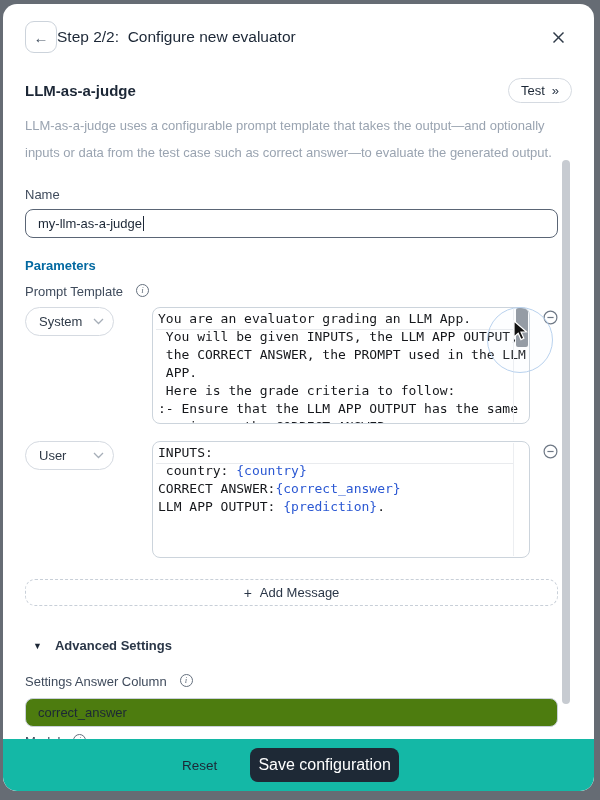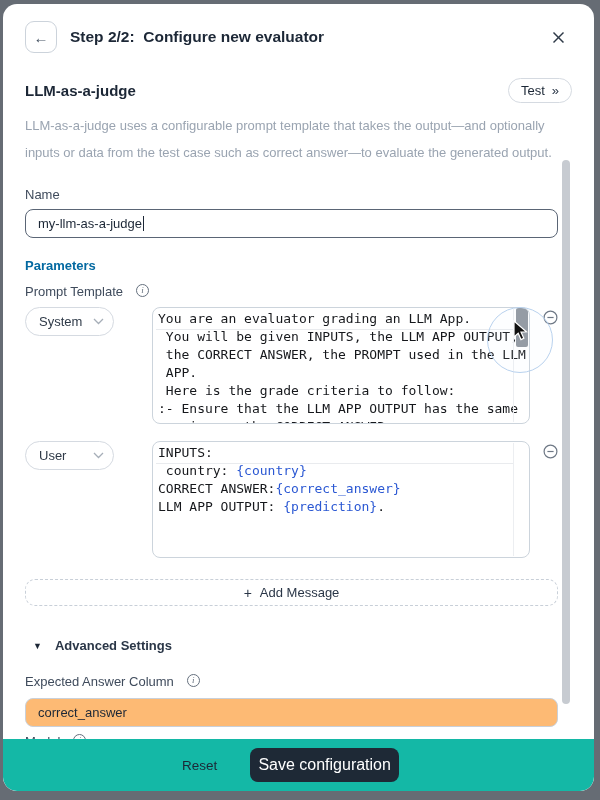--- a/index.html
+++ b/index.html
@@ -14,21 +14,21 @@
     background:#ffffff;border-radius:14px;overflow:hidden;
   }
   
   .hdr{display:flex;align-items:center;padding:16px 26px 0 22px;height:34px;}
   .back-btn{
     width:30px;height:30px;border:1px solid #ccd3db;border-radius:9px;background:#fff;
     display:flex;align-items:center;justify-content:center;
     color:#435061;font-size:15px;cursor:pointer;flex:0 0 auto;
   }
   .hdr-title{
-    margin-left:13px;font-size:15.5px;font-weight:700;color:#1c2736;white-space:pre;
+    font-size:15.5px;font-weight:400;color:#1c2736;white-space:pre;
   }
   .close-btn{margin-left:auto;width:20px;height:20px;display:flex;align-items:center;justify-content:center;cursor:pointer;}
   
   .body{position:relative;padding:0 36px 0 22px;}
   .h2row{display:flex;align-items:center;margin-top:24px;}
   .h2{font-size:15px;font-weight:700;color:#1c2736;}
   .test-btn{
     margin-left:auto;margin-right:-14px;
     display:flex;align-items:center;gap:7px;
     border:1px solid #d5dae1;border-radius:15px;background:#fff;
@@ -86,21 +86,21 @@
     font-size:13px;color:#2a3647;cursor:pointer;width:100%;
   }
   .plus{font-size:14px;color:#2a3647;}
   
   .adv-row{margin-top:32px;display:flex;align-items:center;gap:13px;padding-left:8px;cursor:pointer;}
   .adv-tri{font-size:9px;color:#1c2736;}
   .adv-lbl{font-size:13px;font-weight:700;color:#2a3647;}
   .exp-lbl{margin-top:21px;}
   .plain-input{
     margin-top:9px;height:29px;box-sizing:border-box;width:100%;
-    border:1px solid #c9d0d9;border-radius:8px;background:#fdba74;
+    border:1px solid #c9d0d9;border-radius:8px;background:#4d7c0f;
     padding:0 12px;font-size:13px;color:#1c2736;outline:none;
     font-family:"Liberation Sans",sans-serif;
   }
   .model-lbl{margin-top:7px;}
   
   .footer{
     position:absolute;left:0;right:0;bottom:0;height:52px;background:#14b8a6;
     display:flex;align-items:center;justify-content:center;gap:27px;
     padding-right:22px;border-radius:0 0 14px 14px;
   }
@@ -222,21 +222,21 @@
       <span class="plus">+</span>
       <span>Add Message</span>
     </button>
 
     <div class="adv-row">
       <span class="adv-tri">▼</span>
       <span class="adv-lbl">Advanced Settings</span>
     </div>
 
     <div class="lbl lbl-row exp-lbl">
-      <span>Expected Answer Column</span>
+      <span>Settings Answer Column</span>
       <span class="info-ic">
           <i>i</i>
         </span>
     </div>
     <input class="plain-input" value="correct_answer" style="">
 
     <div class="lbl lbl-row model-lbl">
       <span>Model</span>
       <span class="info-ic">
           <i>i</i>

